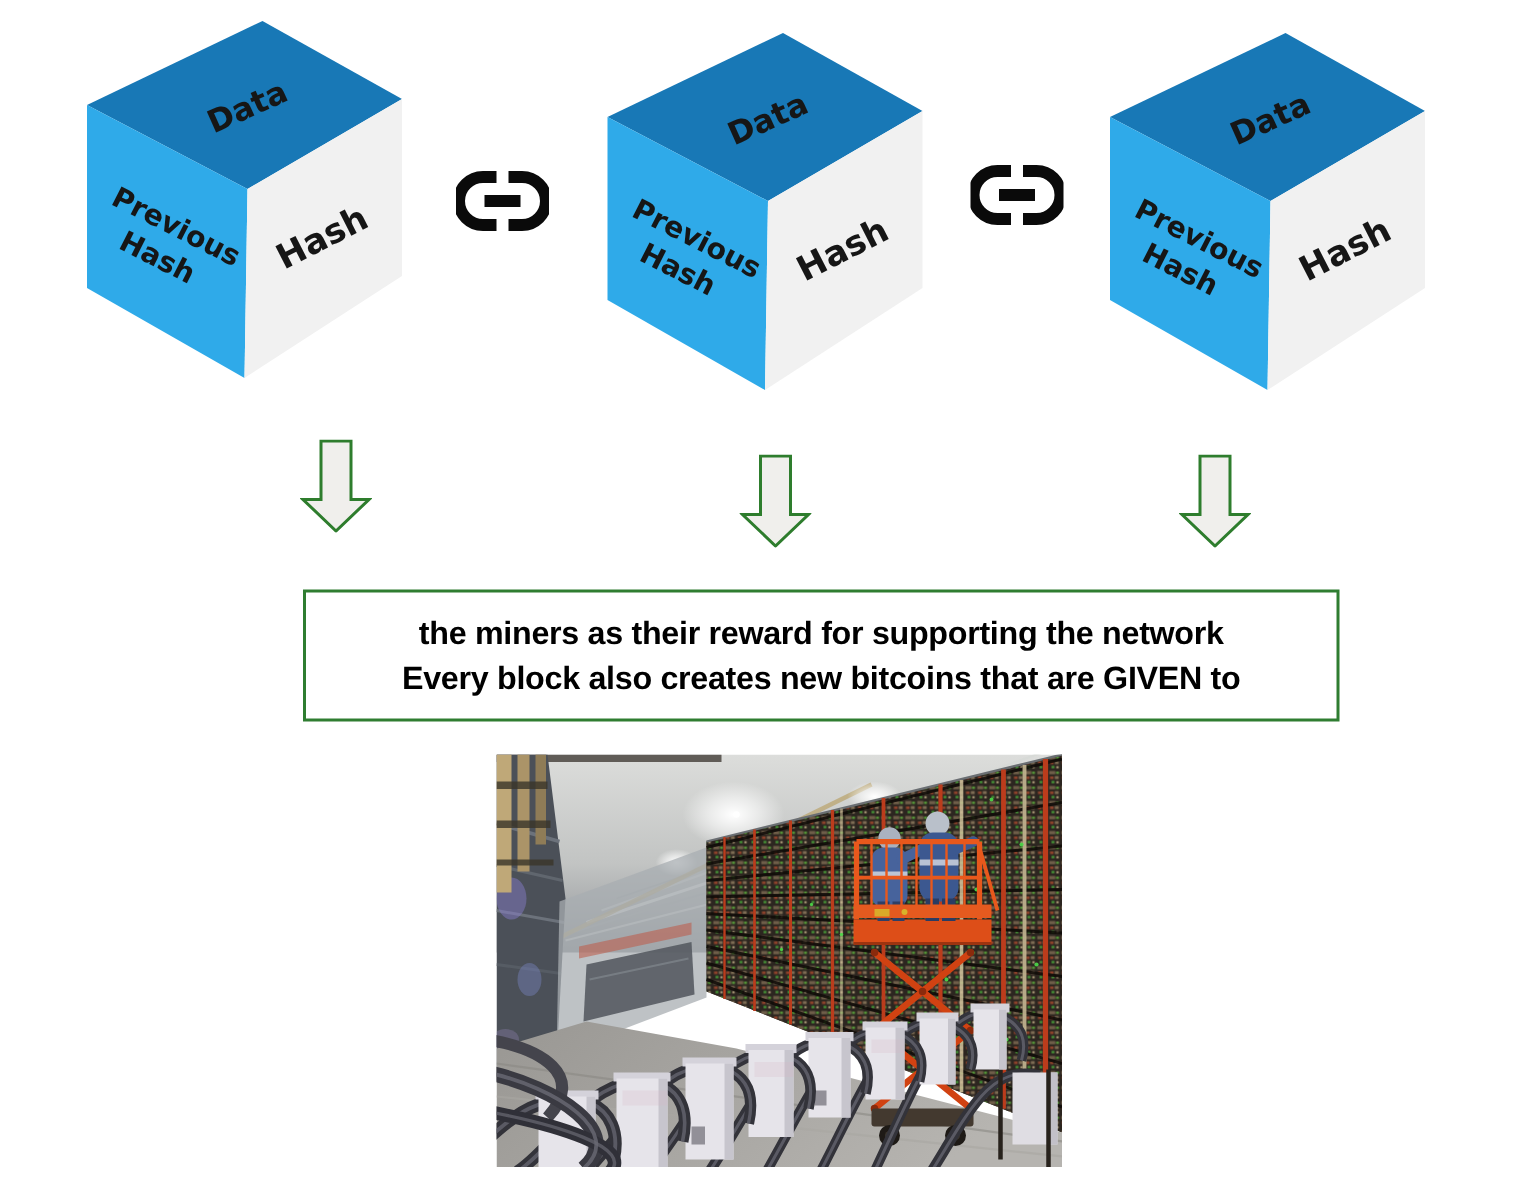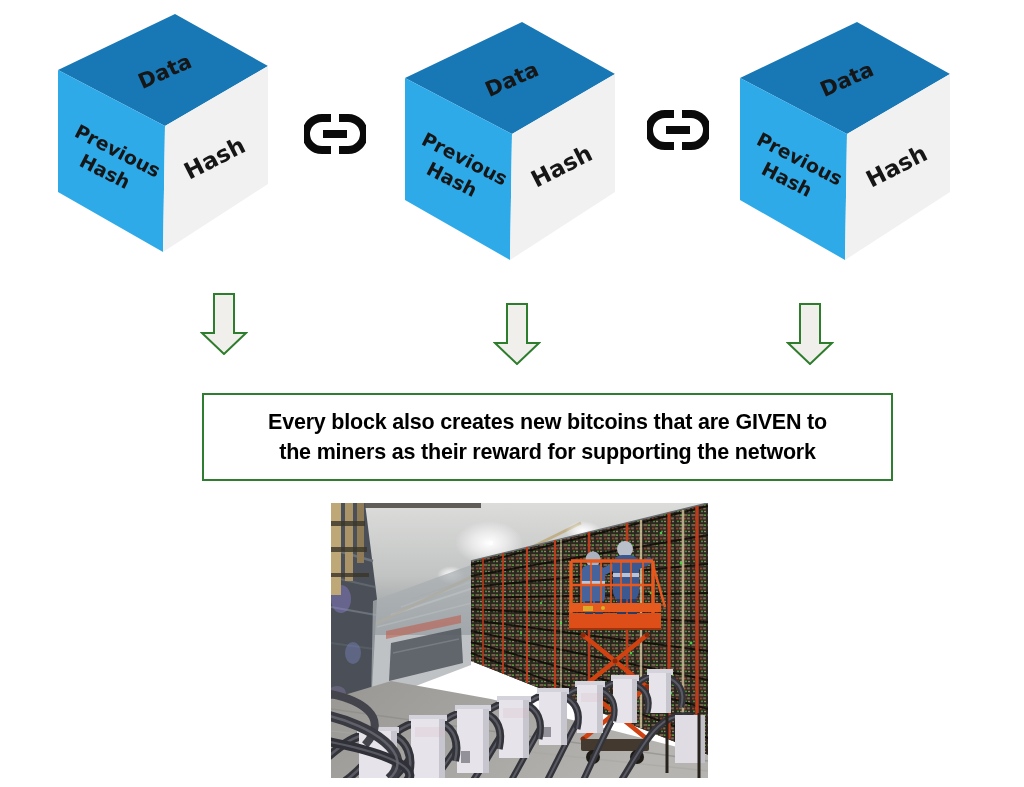--- a/index.html
+++ b/index.html
@@ -69,22 +69,22 @@
     <polygon points="14,1 34,1 34,40 46,40 24,61 2,40 14,40" fill="#f0efec" stroke="#2e7d2d" stroke-width="2"></polygon>
   </svg>
   <svg class="abs" style="left:493px;top:303px" width="48" height="62" viewBox="0 0 48 62">
     <polygon points="14,1 34,1 34,40 46,40 24,61 2,40 14,40" fill="#f0efec" stroke="#2e7d2d" stroke-width="2"></polygon>
   </svg>
   <svg class="abs" style="left:786px;top:303px" width="48" height="62" viewBox="0 0 48 62">
     <polygon points="14,1 34,1 34,40 46,40 24,61 2,40 14,40" fill="#f0efec" stroke="#2e7d2d" stroke-width="2"></polygon>
   </svg>
 
   <div class="caption-box">
+    <div class="caption-line">the miners as their reward for supporting the network</div>
     <div class="caption-line">Every block also creates new bitcoins that are GIVEN to</div>
-    <div class="caption-line">the miners as their reward for supporting the network</div>
   </div>
 
   <svg class="abs" style="left:331px;top:503px" width="377" height="275" viewBox="0 0 377 275">
     <defs>
       <linearGradient id="ceil" x1="0" y1="0" x2="0" y2="1">
         <stop offset="0" stop-color="#dcdddb"></stop>
         <stop offset="0.55" stop-color="#c2c4c3"></stop>
         <stop offset="1" stop-color="#8e9296"></stop>
       </linearGradient>
       <radialGradient id="glow">

